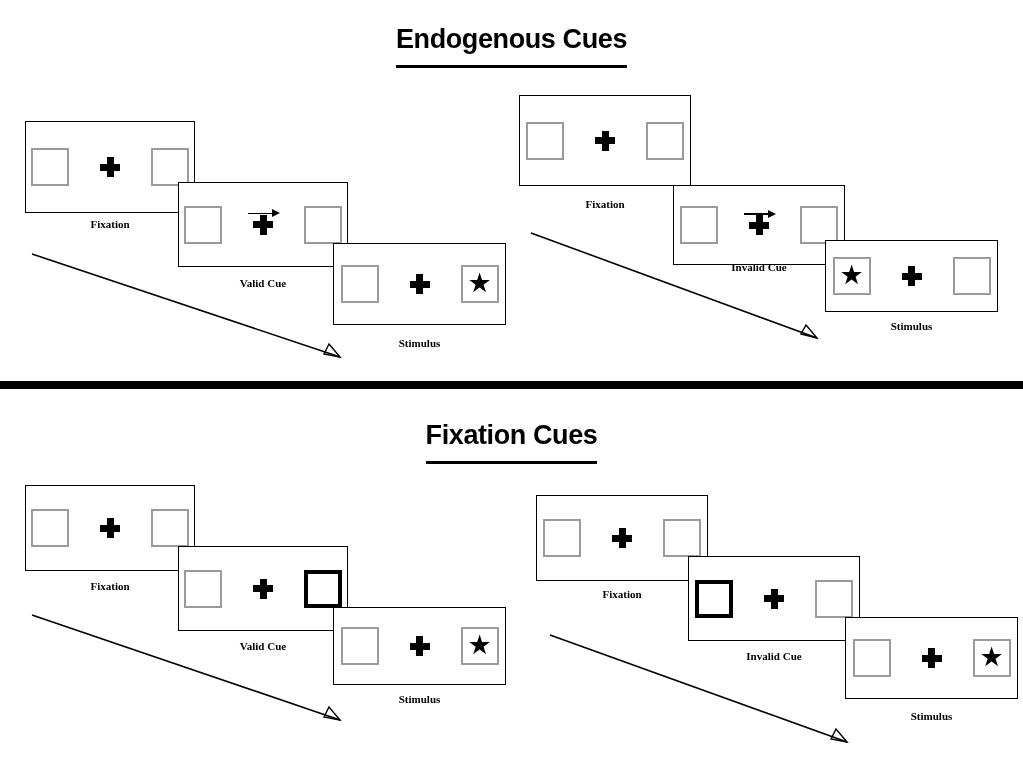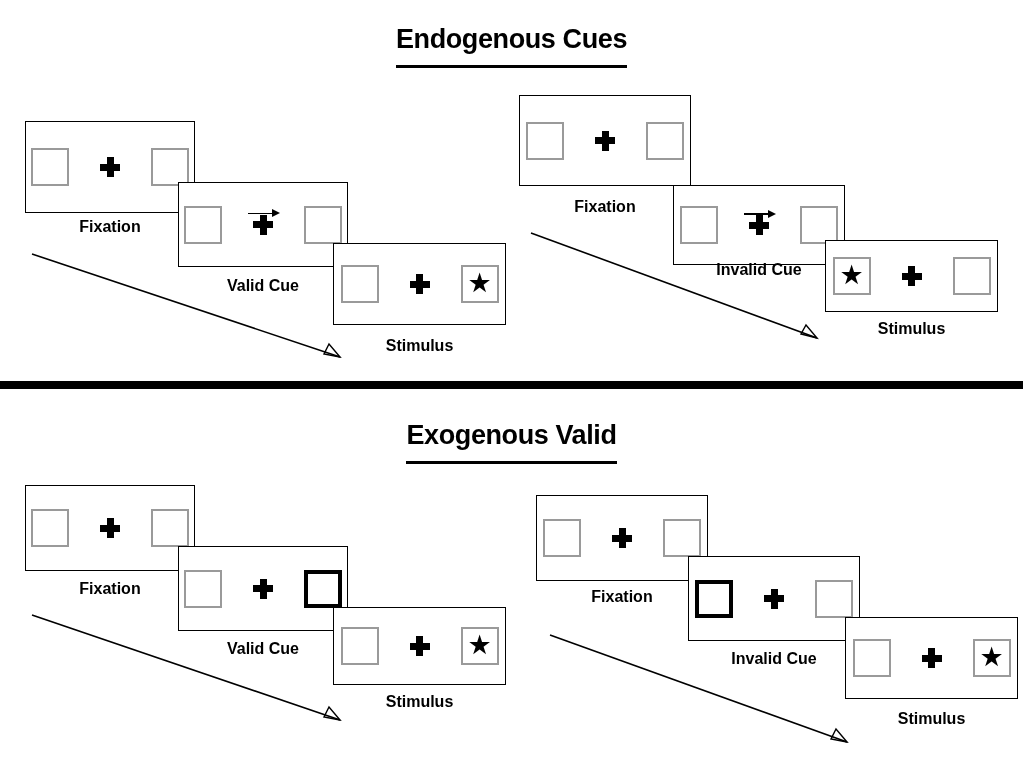--- a/index.html
+++ b/index.html
@@ -65,22 +65,22 @@
   .cue-arrow .shaft{
     position:absolute;left:0;top:5px;width:26px;height:1.6px;background:#000;
   }
   .cue-arrow .head{
     position:absolute;left:24px;top:1.5px;
     width:0;height:0;border-left:8px solid #000;
     border-top:4.5px solid transparent;border-bottom:4.5px solid transparent;
   }
 
   .panel-label{
-    position:absolute;font-size:16px;font-weight:bold;color:#000;
-    white-space:nowrap;text-align:center;
+    position:absolute;font-size:11px;font-weight:bold;color:#000;
+    white-space:nowrap;text-align:center;font-family:Liberation Serif, serif;
   }
 
   .flow-arrow{position:absolute;overflow:visible;}
   .flow-arrow line{stroke:#000;stroke-width:1.6;}
   .flow-arrow polygon{fill:none;stroke:#000;stroke-width:1.4;}
 </style>
 </head>
 <body>
 
 <div class="section" id="section-endogenous">
@@ -179,21 +179,21 @@
     <polygon points="317,338 301,334 306,325"></polygon>
   </svg>
 
 </div>
 
 <div class="divider"></div>
 
 <div class="section" id="section-exogenous">
 
   <div class="section-title" style="top:30px;">
-    <span>Exogenous Valid</span>
+    <span>Fixation Cues</span>
   </div>
 
   <div class="frame" style="left:25px;top:95px;width:170px;height:86px;">
     <div class="frame-inner">
       <div class="slot plain"></div>
       <div class="gap"></div>
       <div class="cross"></div>
       <div class="gap"></div>
       <div class="slot plain"></div>
     </div>

